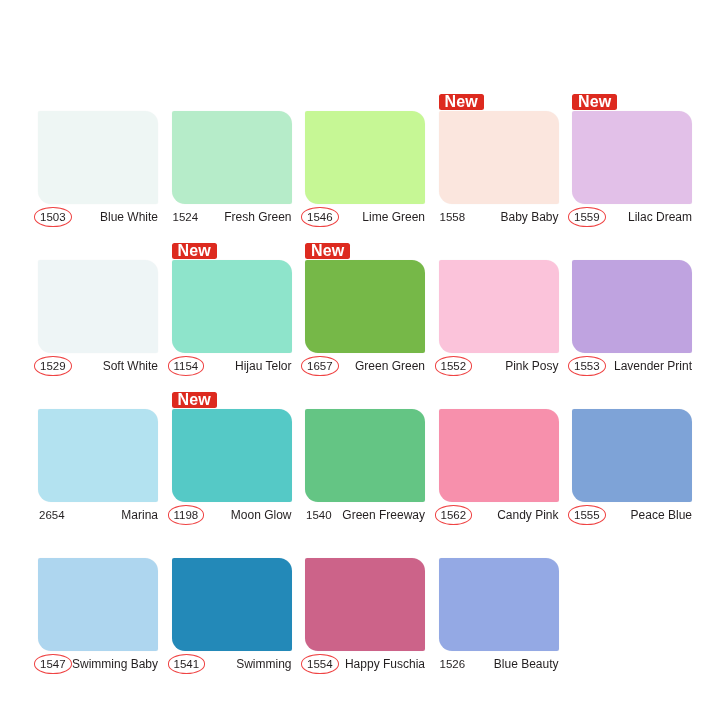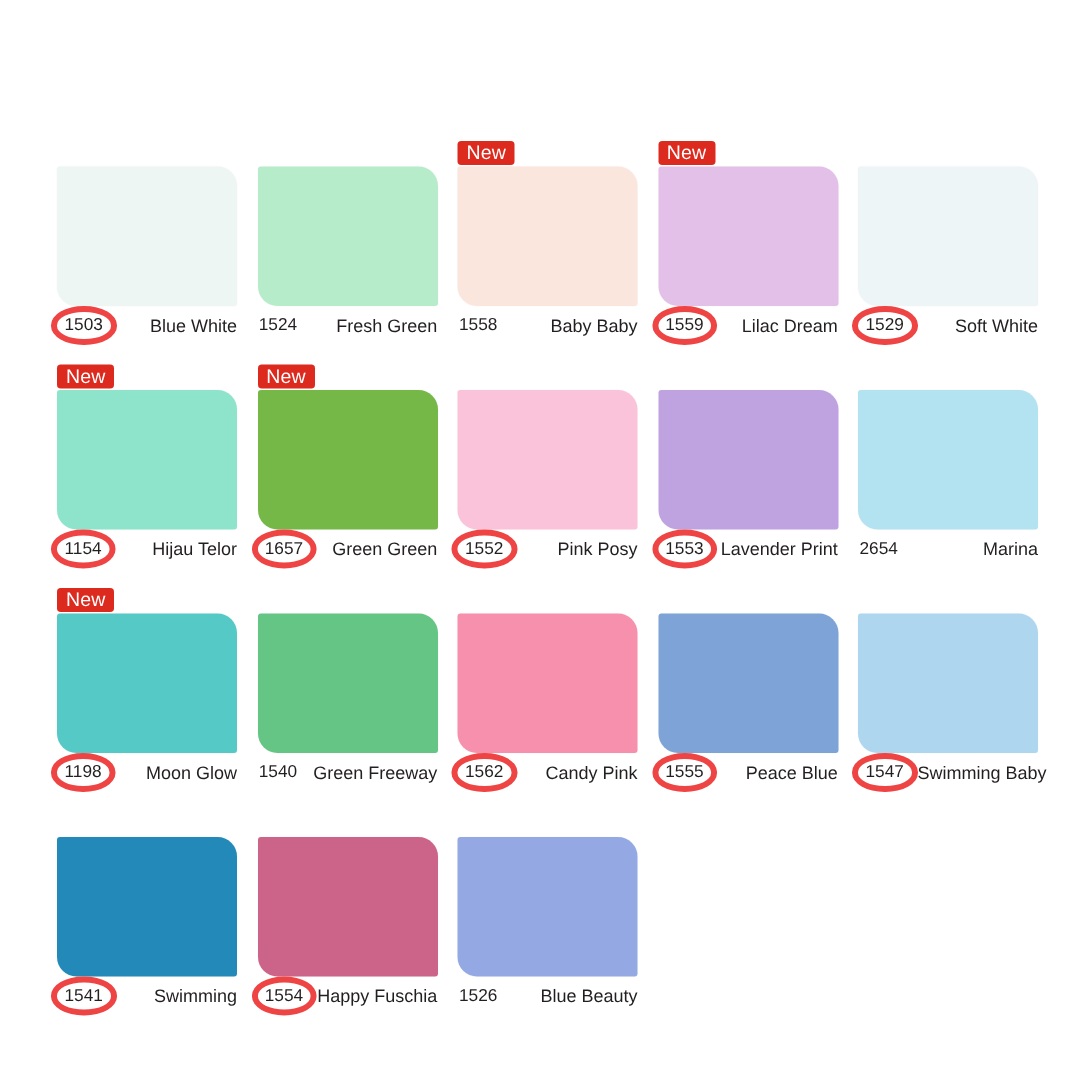--- a/index.html
+++ b/index.html
@@ -45,22 +45,22 @@
     position: relative;
   }
 
   .new-badge {
     position: absolute;
     left: 0;
     top: 0;
     display: inline-block;
     background: #dd2a1f;
     color: #ffffff;
-    font-size: 13px;
-    font-weight: 400;
+    font-size: 16px;
+    font-weight: 700;
     line-height: 13px;
     padding: 1px 6px 2px 6px;
     border-radius: 2.5px;
     letter-spacing: 0.1px;
     font-family: "Liberation Sans", sans-serif;
     text-align: center;
   }
 
   .chip {
     width: 120px;
@@ -81,21 +81,21 @@
   .code {
     font-size: 11.5px;
     color: #231f20;
     line-height: 14px;
     font-family: "Liberation Sans", sans-serif;
     white-space: nowrap;
     padding: 0 1px;
   }
 
   .code.ringed {
-    border: 4px solid #ef4444;
+    border: 1px solid #ef4444;
     border-radius: 50%;
     padding: 1.5px 5px 2px 5px;
     margin-left: -4px;
   }
 
   .name {
     font-size: 12px;
     color: #231f20;
     line-height: 14px;
     text-align: right;
@@ -118,20 +118,28 @@
       </div>
       <div class="cell">
         <div class="badge-slot"></div>
         <div class="chip" style="background: rgb(182, 236, 201);"></div>
         <div class="label-row">
           <span class="code">1524</span>
           <span class="name">Fresh Green</span>
         </div>
       </div>
       <div class="cell">
+        <div class="badge-slot"></div>
+        <div class="chip" style="background: rgb(198, 247, 149);"></div>
+        <div class="label-row">
+          <span class="code ringed">1546</span>
+          <span class="name">Lime Green</span>
+        </div>
+      </div>
+      <div class="cell">
         <div class="badge-slot">
           <span class="new-badge">New</span>
         </div>
         <div class="chip" style="background: rgb(251, 230, 222);"></div>
         <div class="label-row">
           <span class="code">1558</span>
           <span class="name">Baby Baby</span>
         </div>
       </div>
       <div class="cell">

